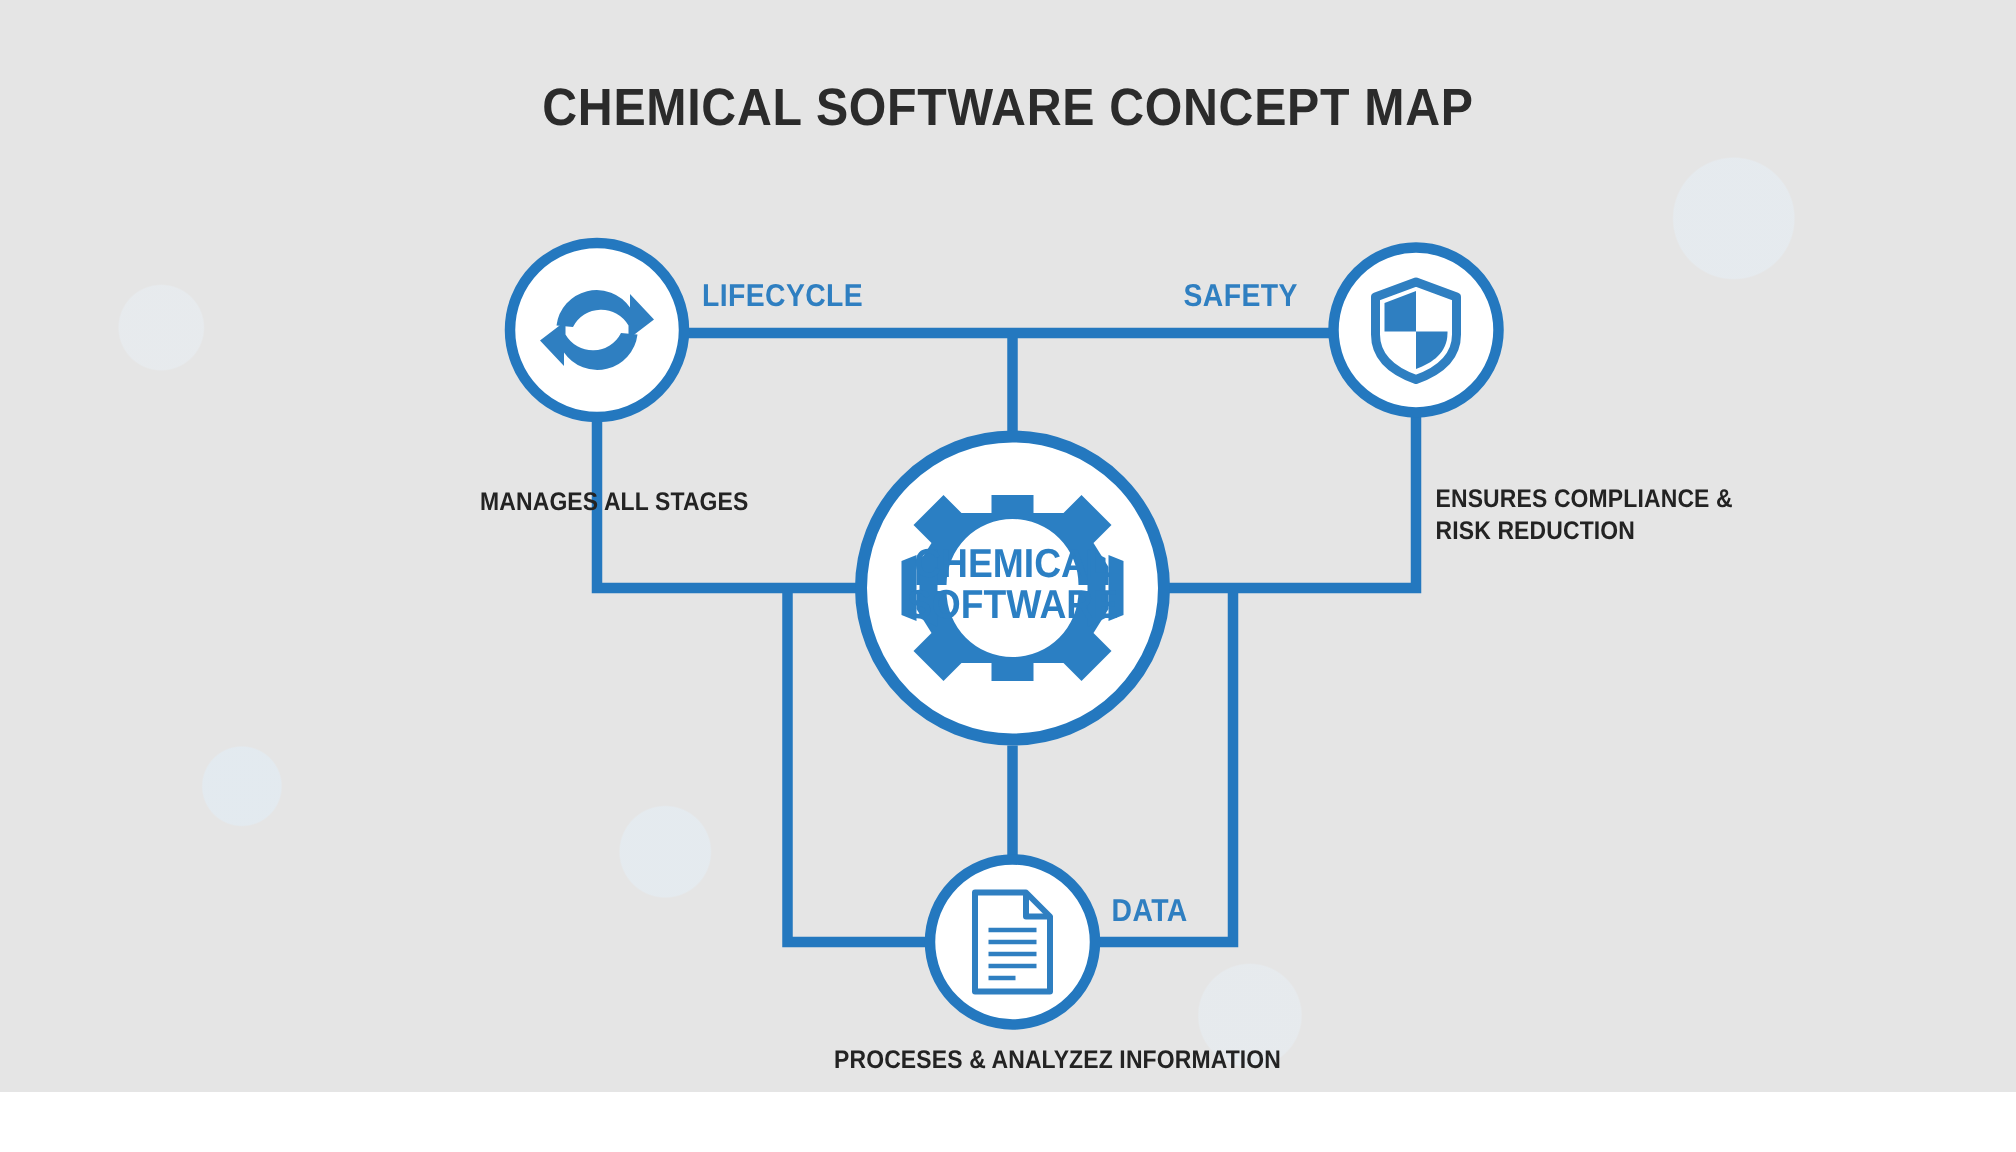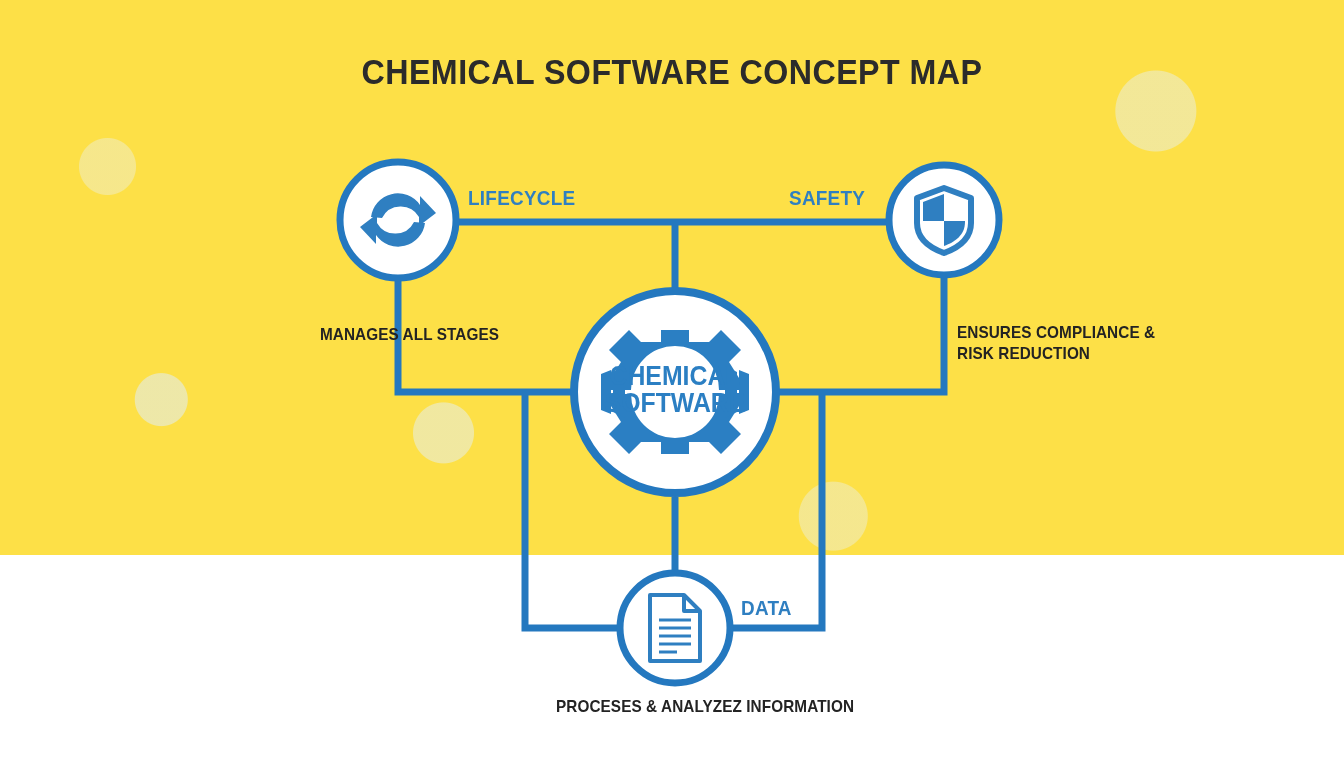--- a/index.html
+++ b/index.html
@@ -10,22 +10,22 @@
   }
   body {
     font-family: "Liberation Sans", sans-serif;
     background: #ffffff;
     position: relative;
   }
   #stage {
     position: absolute;
     left: 0; top: 0;
     width: 1344px;
-    height: 555px;
-    background: #fde047;
+    height: 728px;
+    background: #e5e5e5;
   }
   
   #texture {
     position: absolute;
     left: 0; top: 0; width: 100%; height: 100%;
     background:
       radial-gradient(circle at 12% 72%, rgba(225,238,248,0.55) 0 26px, rgba(255,255,255,0) 27px),
       radial-gradient(circle at 33% 78%, rgba(228,240,249,0.5) 0 30px, rgba(255,255,255,0) 31px),
       radial-gradient(circle at 86% 20%, rgba(230,241,250,0.45) 0 40px, rgba(255,255,255,0) 41px),
       radial-gradient(circle at 62% 93%, rgba(232,242,250,0.4) 0 34px, rgba(255,255,255,0) 35px),

